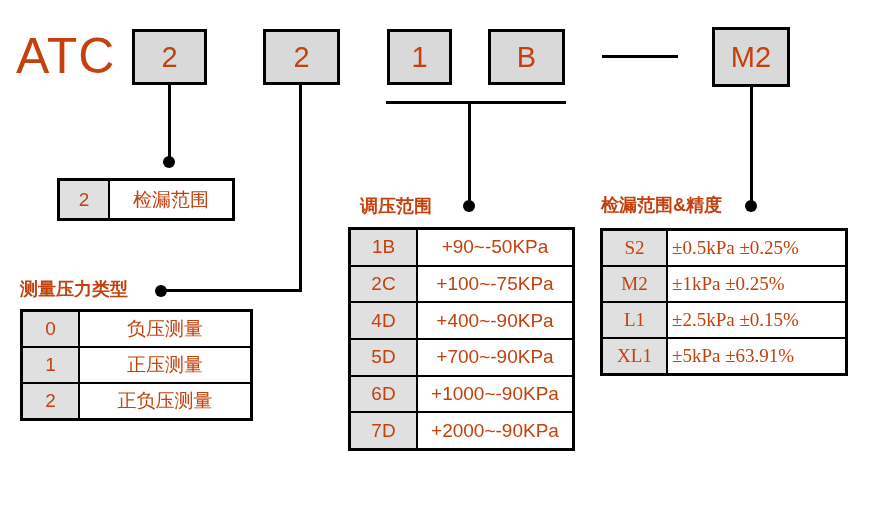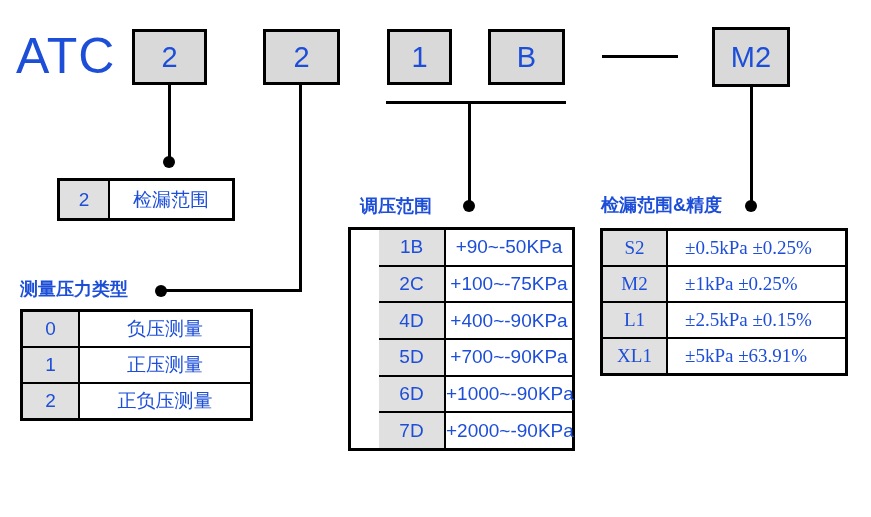--- a/index.html
+++ b/index.html
@@ -1,18 +1,18 @@
 <!DOCTYPE html>
 <html><head>
 <meta charset="utf-8">
 <style>
   html,body { margin:0; padding:0; background:#ffffff; }
   #canvas {
     position:relative; width:871px; height:517px; background:#ffffff;
-    font-family:"Liberation Sans","DejaVu Sans",sans-serif; color:#1d4ed8;
+    font-family:"Liberation Sans","DejaVu Sans",sans-serif; color:#c2410c;
     overflow:hidden;
   }
   .brand {
     position:absolute; left:16px; top:31px;
     font-size:50px; line-height:1; letter-spacing:1px; font-weight:500;
   }
   .code-box {
     position:absolute; box-sizing:border-box;
     background:#d9d9d9; border:3px solid #000;
     display:flex; align-items:center; justify-content:center;
@@ -26,30 +26,30 @@
   .drow:last-child { border-bottom:none; }
   .dcode {
     background:#e0e0e0; border-right:2px solid #000; box-sizing:border-box;
     display:flex; align-items:center; justify-content:center;
     font-size:19px; flex:0 0 auto;
   }
   .ddesc {
     display:flex; align-items:center; justify-content:center;
     font-size:19px; flex:1 1 auto; white-space:nowrap;
   }
-  .dtable.left-align .ddesc { justify-content:flex-start; padding-left:17px; }
+  .dtable.left-align .ddesc { justify-content:flex-start; padding-left:4px; }
   
   #tbl-product      { left:57px;  top:178px; width:178px; }
   #tbl-product .drow  { height:37px; }
   #tbl-product .dcode { width:50px; }
   #tbl-pressure     { left:20px;  top:309px; width:233px; }
   #tbl-pressure .drow  { height:34px; }
   #tbl-pressure .dcode { width:57px; }
   #tbl-range        { left:348px; top:227px; width:227px; }
-  #tbl-range .drow  { height:34.7px;margin-left:28px; }
+  #tbl-range .drow  { height:34.7px; }
   #tbl-range .dcode { width:67px; }
   #tbl-leak         { left:600px; top:228px; width:248px;font-family:Liberation Serif, serif; }
   #tbl-leak .drow  { height:34px; }
   #tbl-leak .dcode { width:65px; }
 </style>
 </head>
 <body>
 
 <div id="canvas">
 

